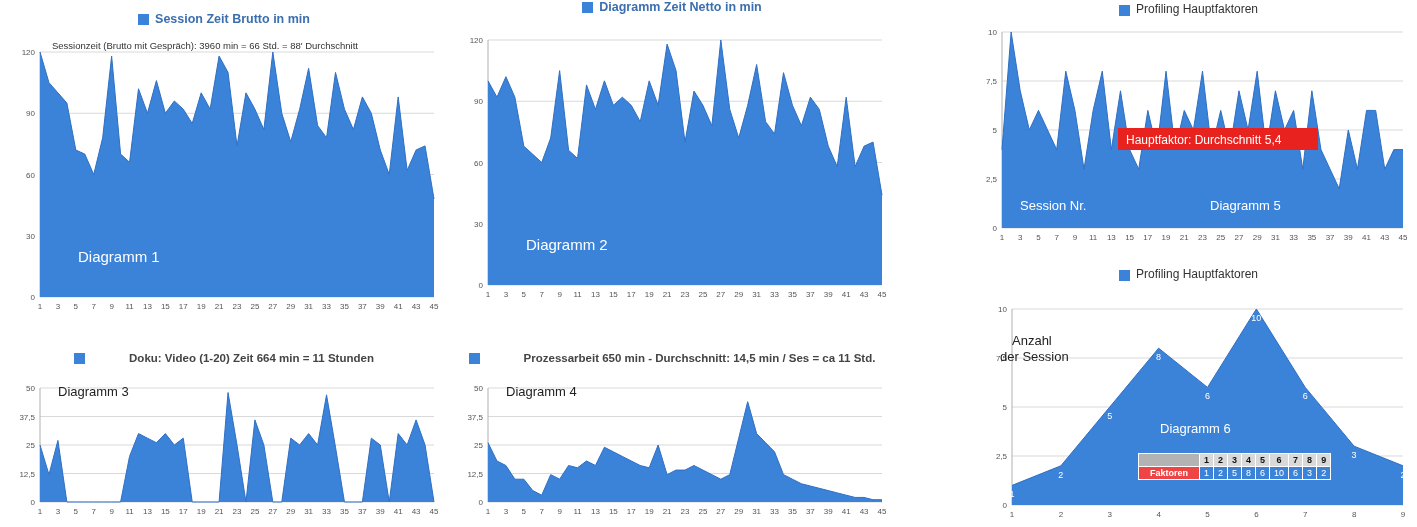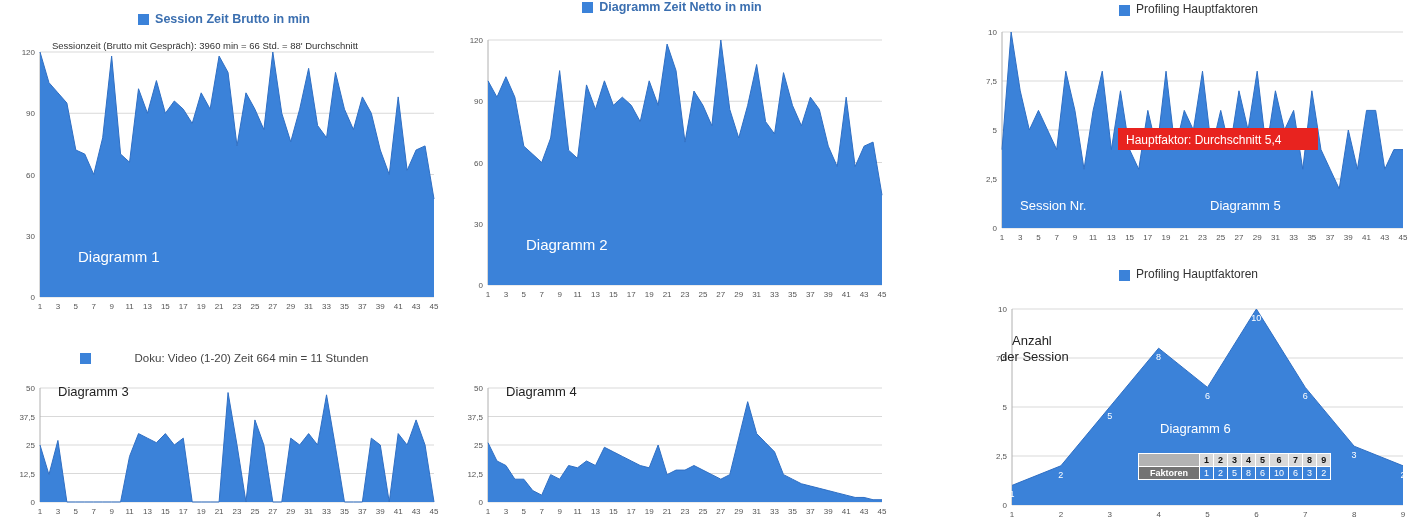--- a/index.html
+++ b/index.html
@@ -1,20 +1,20 @@
 <!DOCTYPE html>
 <html><head>
 <meta charset="utf-8">
 <style>
   html,body{margin:0;padding:0;background:#ffffff;}
   body{width:1417px;height:527px;font-family:"Liberation Sans",sans-serif;overflow:hidden;position:relative;}
   .panel{position:absolute;}
   .legend{display:flex;align-items:center;justify-content:center;gap:6px;font-size:12.5px;font-weight:bold;color:#3b6fb0;}
   .legend .swatch{width:11px;height:11px;background:#3b82d9;display:inline-block;}
-  .legend.small{font-weight:normal;color:#444;font-size:11.5px;gap:44px;}
+  .legend.small{font-weight:bold;color:#444;font-size:11.5px;gap:44px;}
   .legend.small .swatch{background:#3b82d9;}
   .legend.plain{font-weight:normal;color:#333;font-size:12px;align-items:flex-end;}
   .subtitle{font-size:9.5px;color:#333;text-align:left;}
   .chartbox{position:relative;}
   svg{display:block;}
   .axlabel{font-size:8px;fill:#555;font-family:"Liberation Sans",sans-serif;}
   .axlabel.y{text-anchor:end;}
   .axlabel.x{text-anchor:middle;}
   .watermark{fill:#ffffff;font-size:15px;font-family:"Liberation Sans",sans-serif;}
   .watermark.sm{font-size:13px;}
@@ -221,20 +221,24 @@
         <text x="380.27272727272725" y="140" class="axlabel x">39</text>
         <text x="398.1818181818182" y="140" class="axlabel x">41</text>
         <text x="416.09090909090907" y="140" class="axlabel x">43</text>
         <text x="434" y="140" class="axlabel x">45</text>
         <text x="58" y="22" class="wm-dark">Diagramm 3</text>
       </svg>
   </div>
 </div>
 
 <div class="panel" style="left:448px;top:352px;width:448px;height:175px;">
+  <div class="legend small">
+    <span class="swatch"></span>
+    <span>Prozessarbeit 650 min - Durchschnitt: 14,5 min / Ses = ca 11 Std.</span>
+  </div>
   <div class="chartbox" style="position:absolute;left:0;top:22px;">
     <svg id="svg-d4" width="448" height="150">
         <line x1="40" y1="128" x2="434" y2="128" class="gridline"></line>
         <text x="35" y="131" class="axlabel y">0</text>
         <line x1="40" y1="99.5" x2="434" y2="99.5" class="gridline"></line>
         <text x="35" y="102.5" class="axlabel y">12,5</text>
         <line x1="40" y1="71" x2="434" y2="71" class="gridline"></line>
         <text x="35" y="74" class="axlabel y">25</text>
         <line x1="40" y1="42.5" x2="434" y2="42.5" class="gridline"></line>
         <text x="35" y="45.5" class="axlabel y">37,5</text>
@@ -324,21 +328,21 @@
             <td style="background: rgb(217, 217, 217); color: rgb(17, 17, 17); font-weight: bold;">2</td>
             <td style="background: rgb(217, 217, 217); color: rgb(17, 17, 17); font-weight: bold;">3</td>
             <td style="background: rgb(217, 217, 217); color: rgb(17, 17, 17); font-weight: bold;">4</td>
             <td style="background: rgb(217, 217, 217); color: rgb(17, 17, 17); font-weight: bold;">5</td>
             <td style="background: rgb(217, 217, 217); color: rgb(17, 17, 17); font-weight: bold;">6</td>
             <td style="background: rgb(217, 217, 217); color: rgb(17, 17, 17); font-weight: bold;">7</td>
             <td style="background: rgb(217, 217, 217); color: rgb(17, 17, 17); font-weight: bold;">8</td>
             <td style="background: rgb(217, 217, 217); color: rgb(17, 17, 17); font-weight: bold;">9</td>
           </tr>
       <tr id="t6-body">
-            <td style="background: #737373; color: rgb(255, 255, 255); font-weight: bold;">Faktoren</td>
+            <td style="background: #ef4444; color: rgb(255, 255, 255); font-weight: bold;">Faktoren</td>
             <td style="background: rgb(59, 130, 217); color: rgb(255, 255, 255);">1</td>
             <td style="background: rgb(59, 130, 217); color: rgb(255, 255, 255);">2</td>
             <td style="background: rgb(59, 130, 217); color: rgb(255, 255, 255);">5</td>
             <td style="background: rgb(59, 130, 217); color: rgb(255, 255, 255);">8</td>
             <td style="background: rgb(59, 130, 217); color: rgb(255, 255, 255);">6</td>
             <td style="background: rgb(59, 130, 217); color: rgb(255, 255, 255);">10</td>
             <td style="background: rgb(59, 130, 217); color: rgb(255, 255, 255);">6</td>
             <td style="background: rgb(59, 130, 217); color: rgb(255, 255, 255);">3</td>
             <td style="background: rgb(59, 130, 217); color: rgb(255, 255, 255);">2</td>
           </tr>

